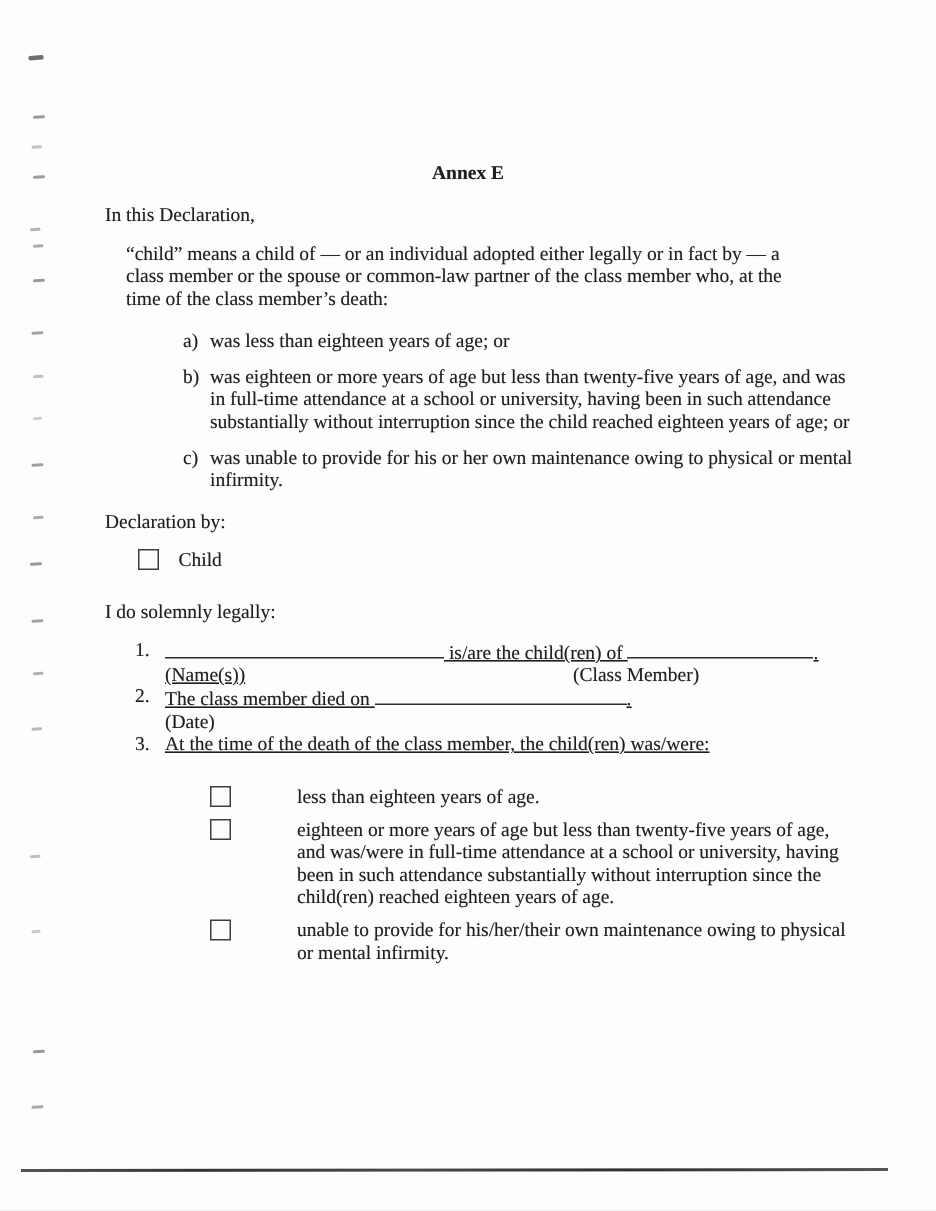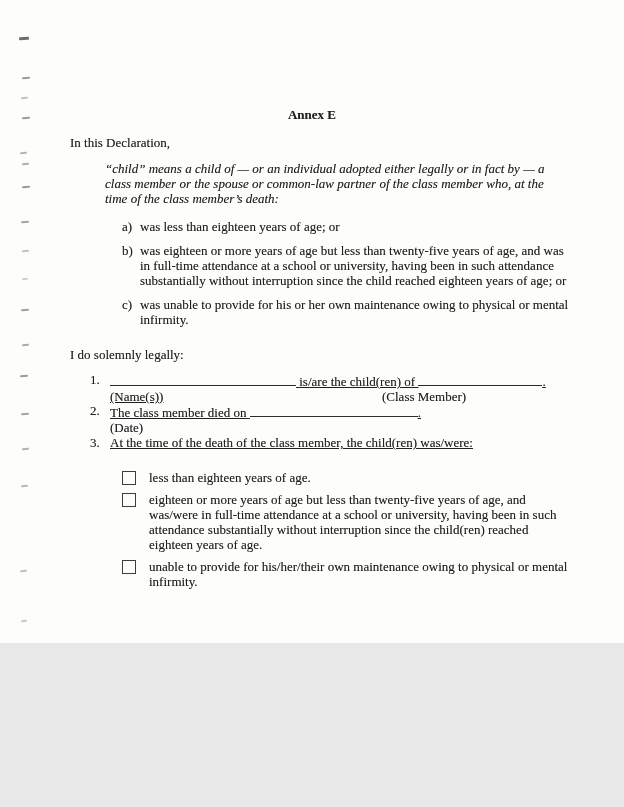--- a/index.html
+++ b/index.html
@@ -1,44 +1,44 @@
 <!DOCTYPE html>
 <html><head>
 <meta charset="utf-8">
 <style>
   html,body { margin:0; padding:0; background:#e8e8e8; }
   .page {
     position: relative;
-    width: 624px; height: 643px;
+    width: 624px; height: 807px;
     margin: 0 auto;
     background: #fdfdfc;
     overflow: hidden;
     font-family: "Liberation Serif", "DejaVu Serif", serif;
     font-size: 13px;
     line-height: 15px;
     color: #1f1f1f;
     text-shadow: 0 0 0.5px rgba(40,40,40,0.45);
   }
   .content { position: absolute; left: 70px; top: 107px; width: 500px; }
 
   .heading { text-align: center; font-weight: bold; width: 484px; }
   .annex { margin-bottom: 13px; }
   .case-title { margin-bottom: 12px; letter-spacing: 0.2px; }
   .intro { margin-bottom: 11px; }
 
-  .definition { margin-left: 35px; width: 458px; margin-bottom: 13px; font-style: italic; }
+  .definition { margin-left: 14px; width: 458px; margin-bottom: 13px; }
 
   .def-item { display: flex; margin-left: 52px; margin-bottom: 9px; }
   .def-marker { width: 18px; flex: 0 0 18px; }
   .def-text { width: 447px; }
 
   .decl-by { margin-top: 13px; margin-bottom: 10px; }
 
   .chk-item { display: flex; margin-left: 22px; margin-bottom: 4px; }
-  .chk-item.indent3 { margin-left: 52px; margin-bottom: 7px; }
+  .chk-item.indent3 { margin-left: 70px; margin-bottom: 7px; gap: 31px; }
   .checkbox {
     flex: 0 0 12px; width: 12px; height: 12px;
     border: 1px solid #3d3d3d;
     margin-right: 13px; margin-top: 1px;
     background: transparent;
   }
   .chk-label { width: 450px; }
   .chk-item.indent3 .chk-label { width: 420px; }
 
   .solemnly { margin-top: 20px; margin-bottom: 10px; }
@@ -106,21 +106,26 @@
     </div>
     <div class="def-item">
       <span class="def-marker">b)</span>
       <span class="def-text">was eighteen or more years of age but less than twenty-five years of age, and was in full-time attendance at a school or university, having been in such attendance substantially without interruption since the child reached eighteen years of age; or</span>
     </div>
     <div class="def-item">
       <span class="def-marker">c)</span>
       <span class="def-text">was unable to provide for his or her own maintenance owing to physical or mental infirmity.</span>
     </div>
 
+    <div class="decl-by">Declaration by:</div>
 
+    <div class="chk-item">
+      <span class="checkbox"></span>
+      <span class="chk-label">Child</span>
+    </div>
 
     <div class="solemnly">I do solemnly legally:</div>
 
     <div class="num-item">
       <span class="num-marker">1.</span>
       <span class="num-body">
         <span class="blank blank-names"></span>
         <span>is/are the child(ren) of</span>
         <span class="blank blank-class"></span><span>.</span>
       </span>

